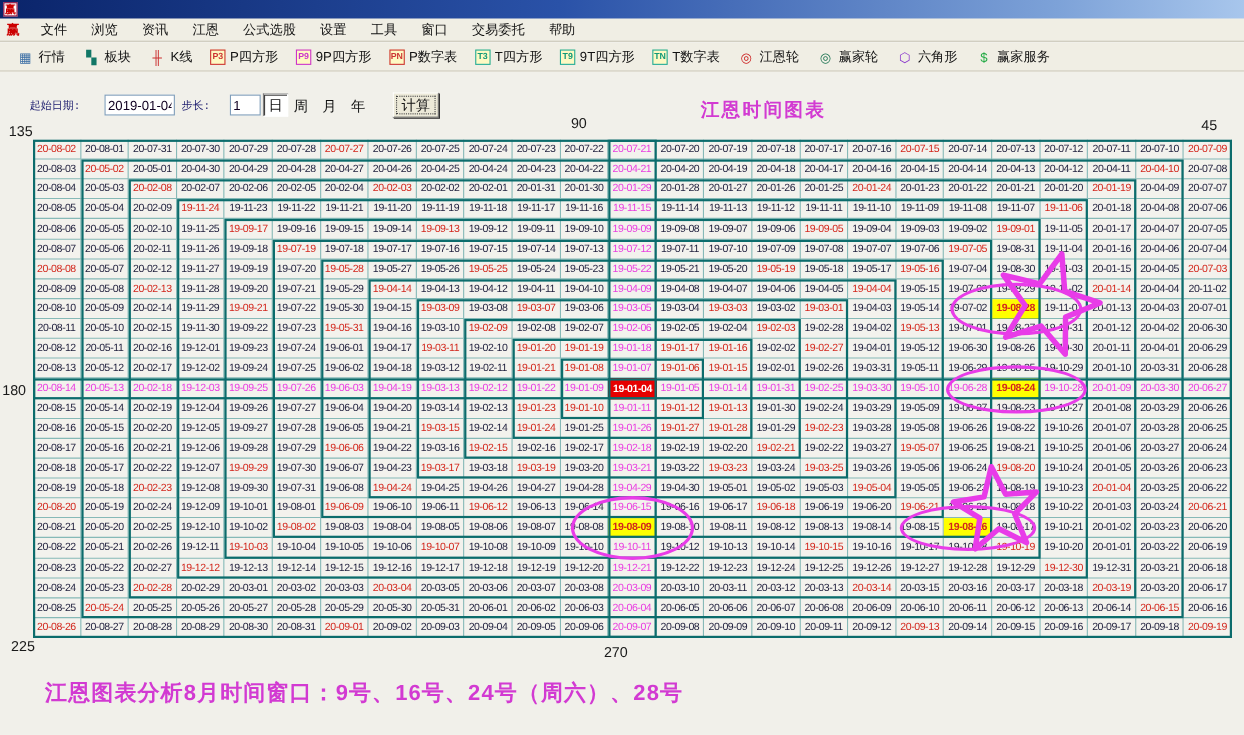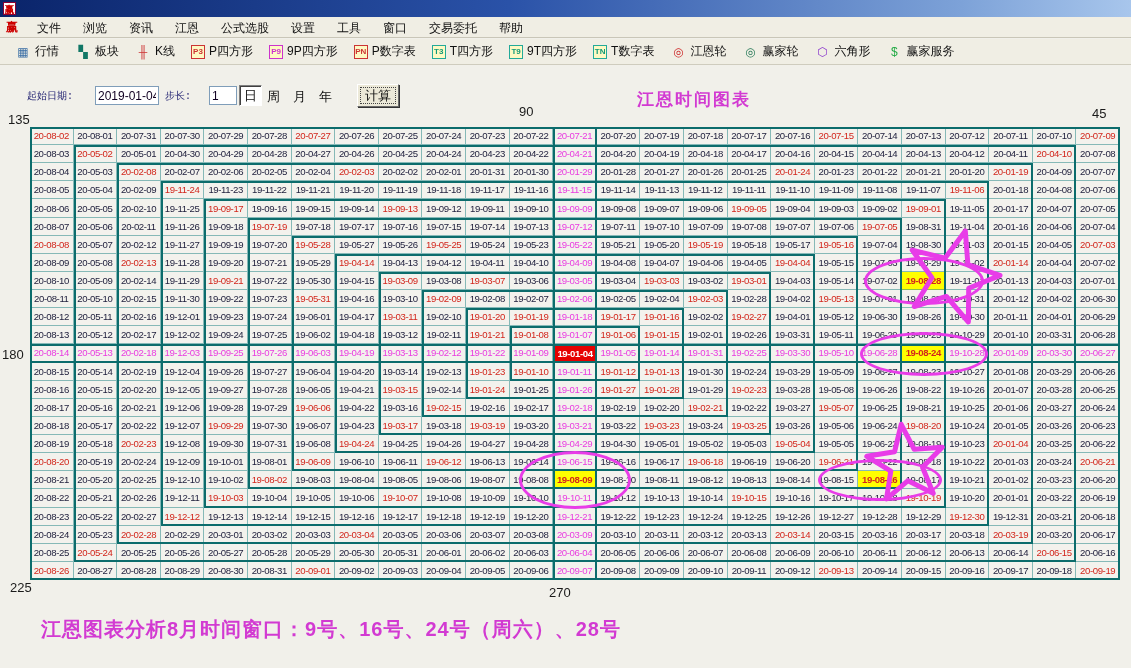--- a/index.html
+++ b/index.html
@@ -346,21 +346,21 @@
     <div class="cell">19-04-07</div>
     <div class="cell">19-04-06</div>
     <div class="cell">19-04-05</div>
     <div class="cell rayred">19-04-04</div>
     <div class="cell">19-05-15</div>
     <div class="cell">19-07-03</div>
     <div class="cell">19-08-29</div>
     <div class="cell">19-11-02</div>
     <div class="cell rayred">20-01-14</div>
     <div class="cell">20-04-04</div>
-    <div class="cell">20-07-02</div>
+    <div class="cell">20-11-02</div>
     <div class="cell">20-08-10</div>
     <div class="cell">20-05-09</div>
     <div class="cell">20-02-14</div>
     <div class="cell">19-11-29</div>
     <div class="cell rayred">19-09-21</div>
     <div class="cell">19-07-22</div>
     <div class="cell">19-05-30</div>
     <div class="cell">19-04-15</div>
     <div class="cell rayred">19-03-09</div>
     <div class="cell">19-03-08</div>

